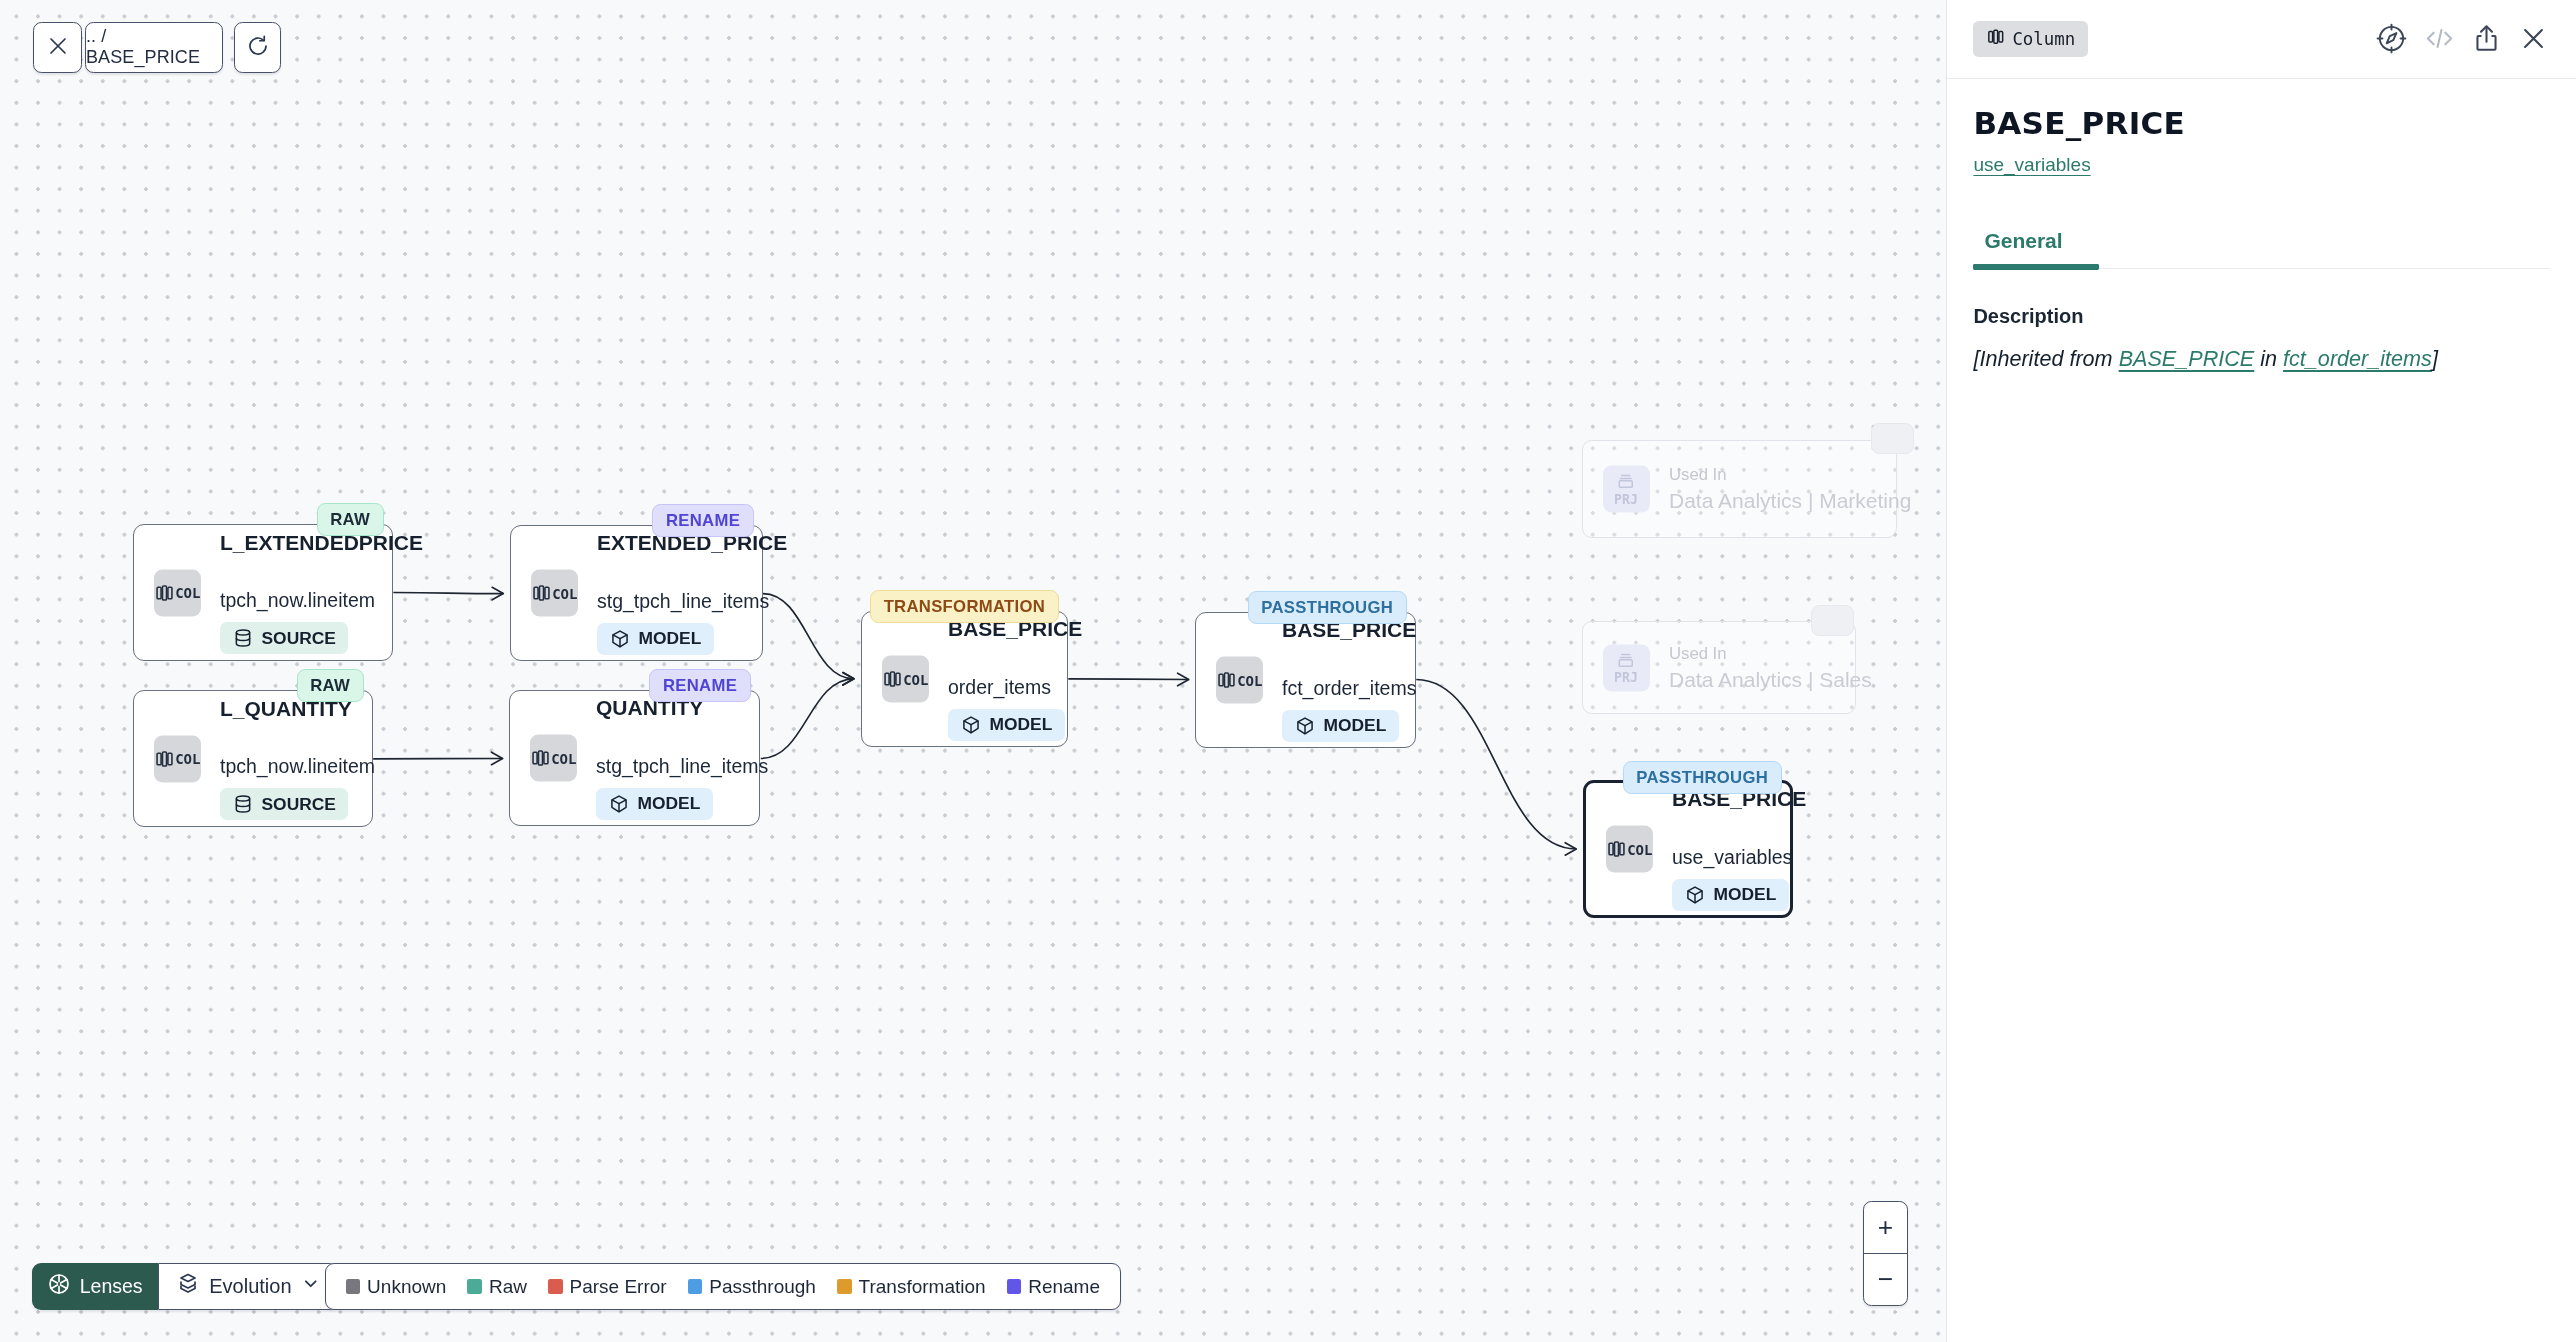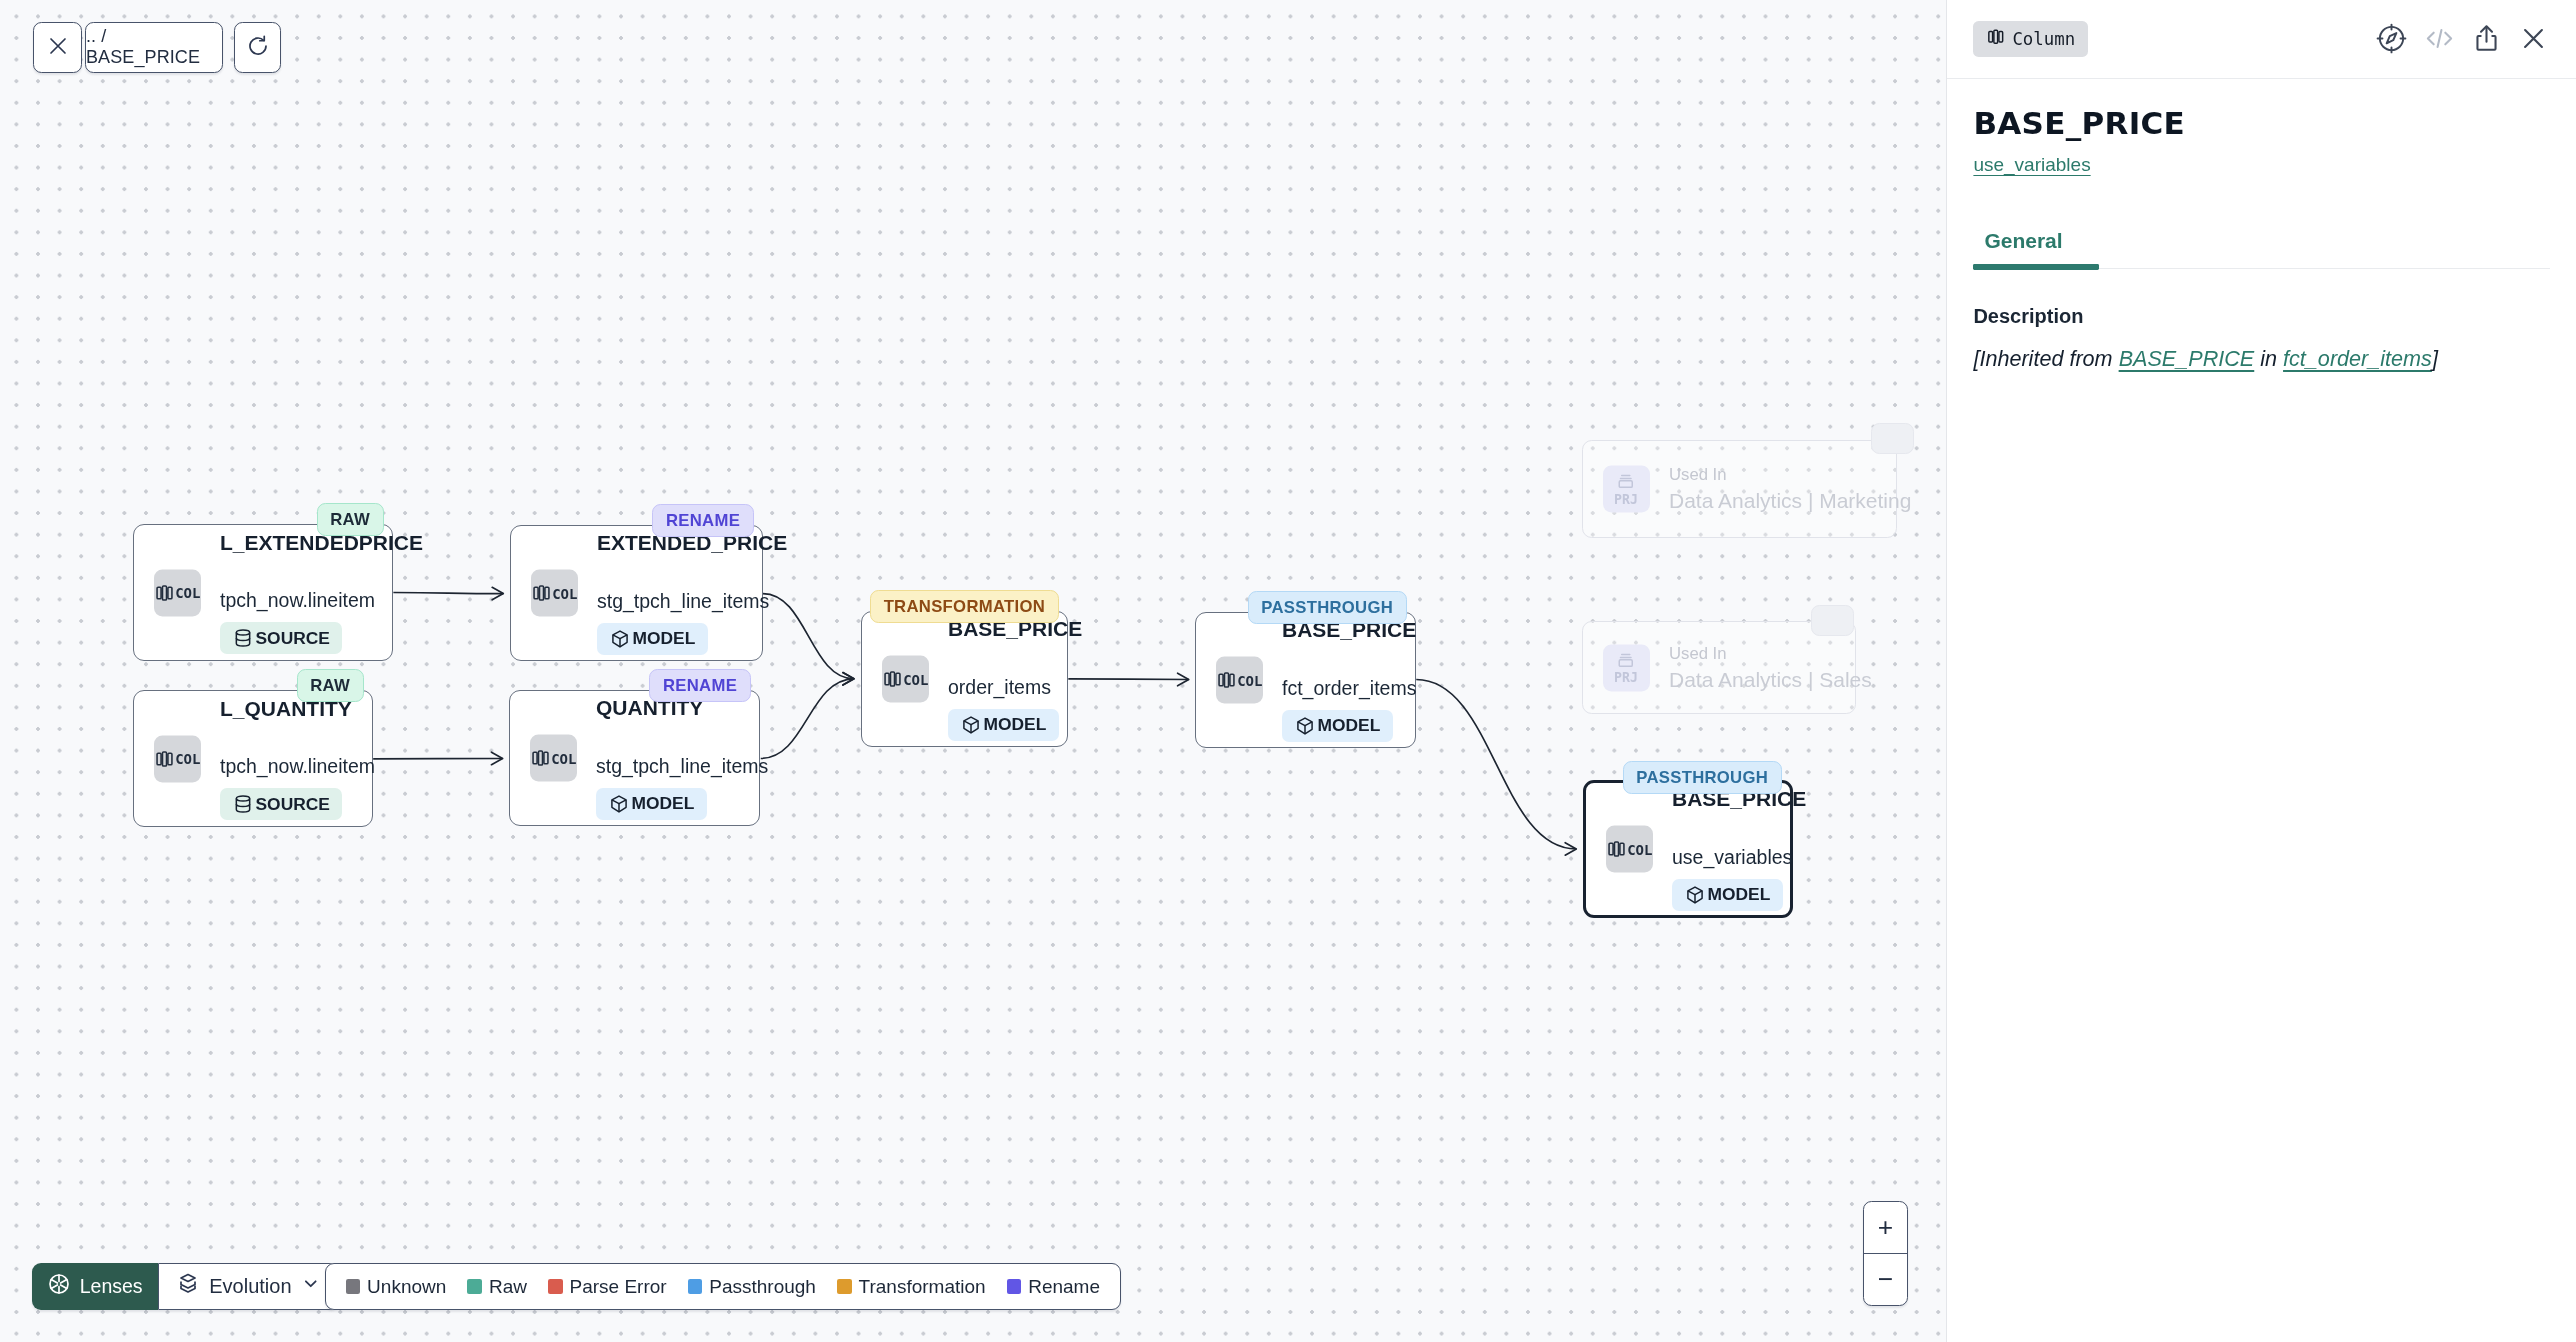--- a/index.html
+++ b/index.html
@@ -35,21 +35,21 @@
   .col-box { position:absolute; left:19.5px; top:50%; transform:translateY(-50%);
     width:47px; height:47px; background:#d5d7db; border-radius:8.4px; display:flex;
     flex-direction:row; align-items:center; justify-content:center; gap:0.7px;
     color:#222d3d; }
   .col-box svg { width:21px; height:21px; }
   .col-box span { font-family:"DejaVu Sans Mono", monospace; font-size:14px; font-weight:600; }
   .node-text { position:absolute; left:86px; top:0; right:11px; height:100%;
     display:flex; flex-direction:column; justify-content:center; align-items:flex-start; }
   .node-title { font-size:21px; font-weight:700; color:#16202e; margin-bottom:5.6px; white-space:nowrap; }
   .node-sub { font-size:19.5px; color:#1b2736; margin-bottom:9.7px; white-space:nowrap;margin-top:29px; }
-  .node-chip { height:32px; display:inline-flex; align-items:center; gap:3px;
+  .node-chip { height:32px; display:inline-flex; align-items:center; gap:9px;
     padding:0 12.5px; border-radius:7px; font-size:17.4px; font-weight:600; color:#16202e; }
   .node-chip svg { width:20px; height:20px; }
 
   
   .ghost-node { position:absolute; border:1.4px solid #e1e3ea; border-radius:9.7px;
     background:rgba(255,255,255,.30); z-index:2; }
   .ghost-badge { position:absolute; width:43px; height:31px; border-radius:8.4px;
     background:#eef0f4; border:1.4px solid #e6e8ee; }
   .ghost-iconbox { position:absolute; left:19.5px; top:50%; transform:translateY(-50%);
     width:47px; height:47px; background:#e9eaf8; border-radius:8.4px; display:flex;

